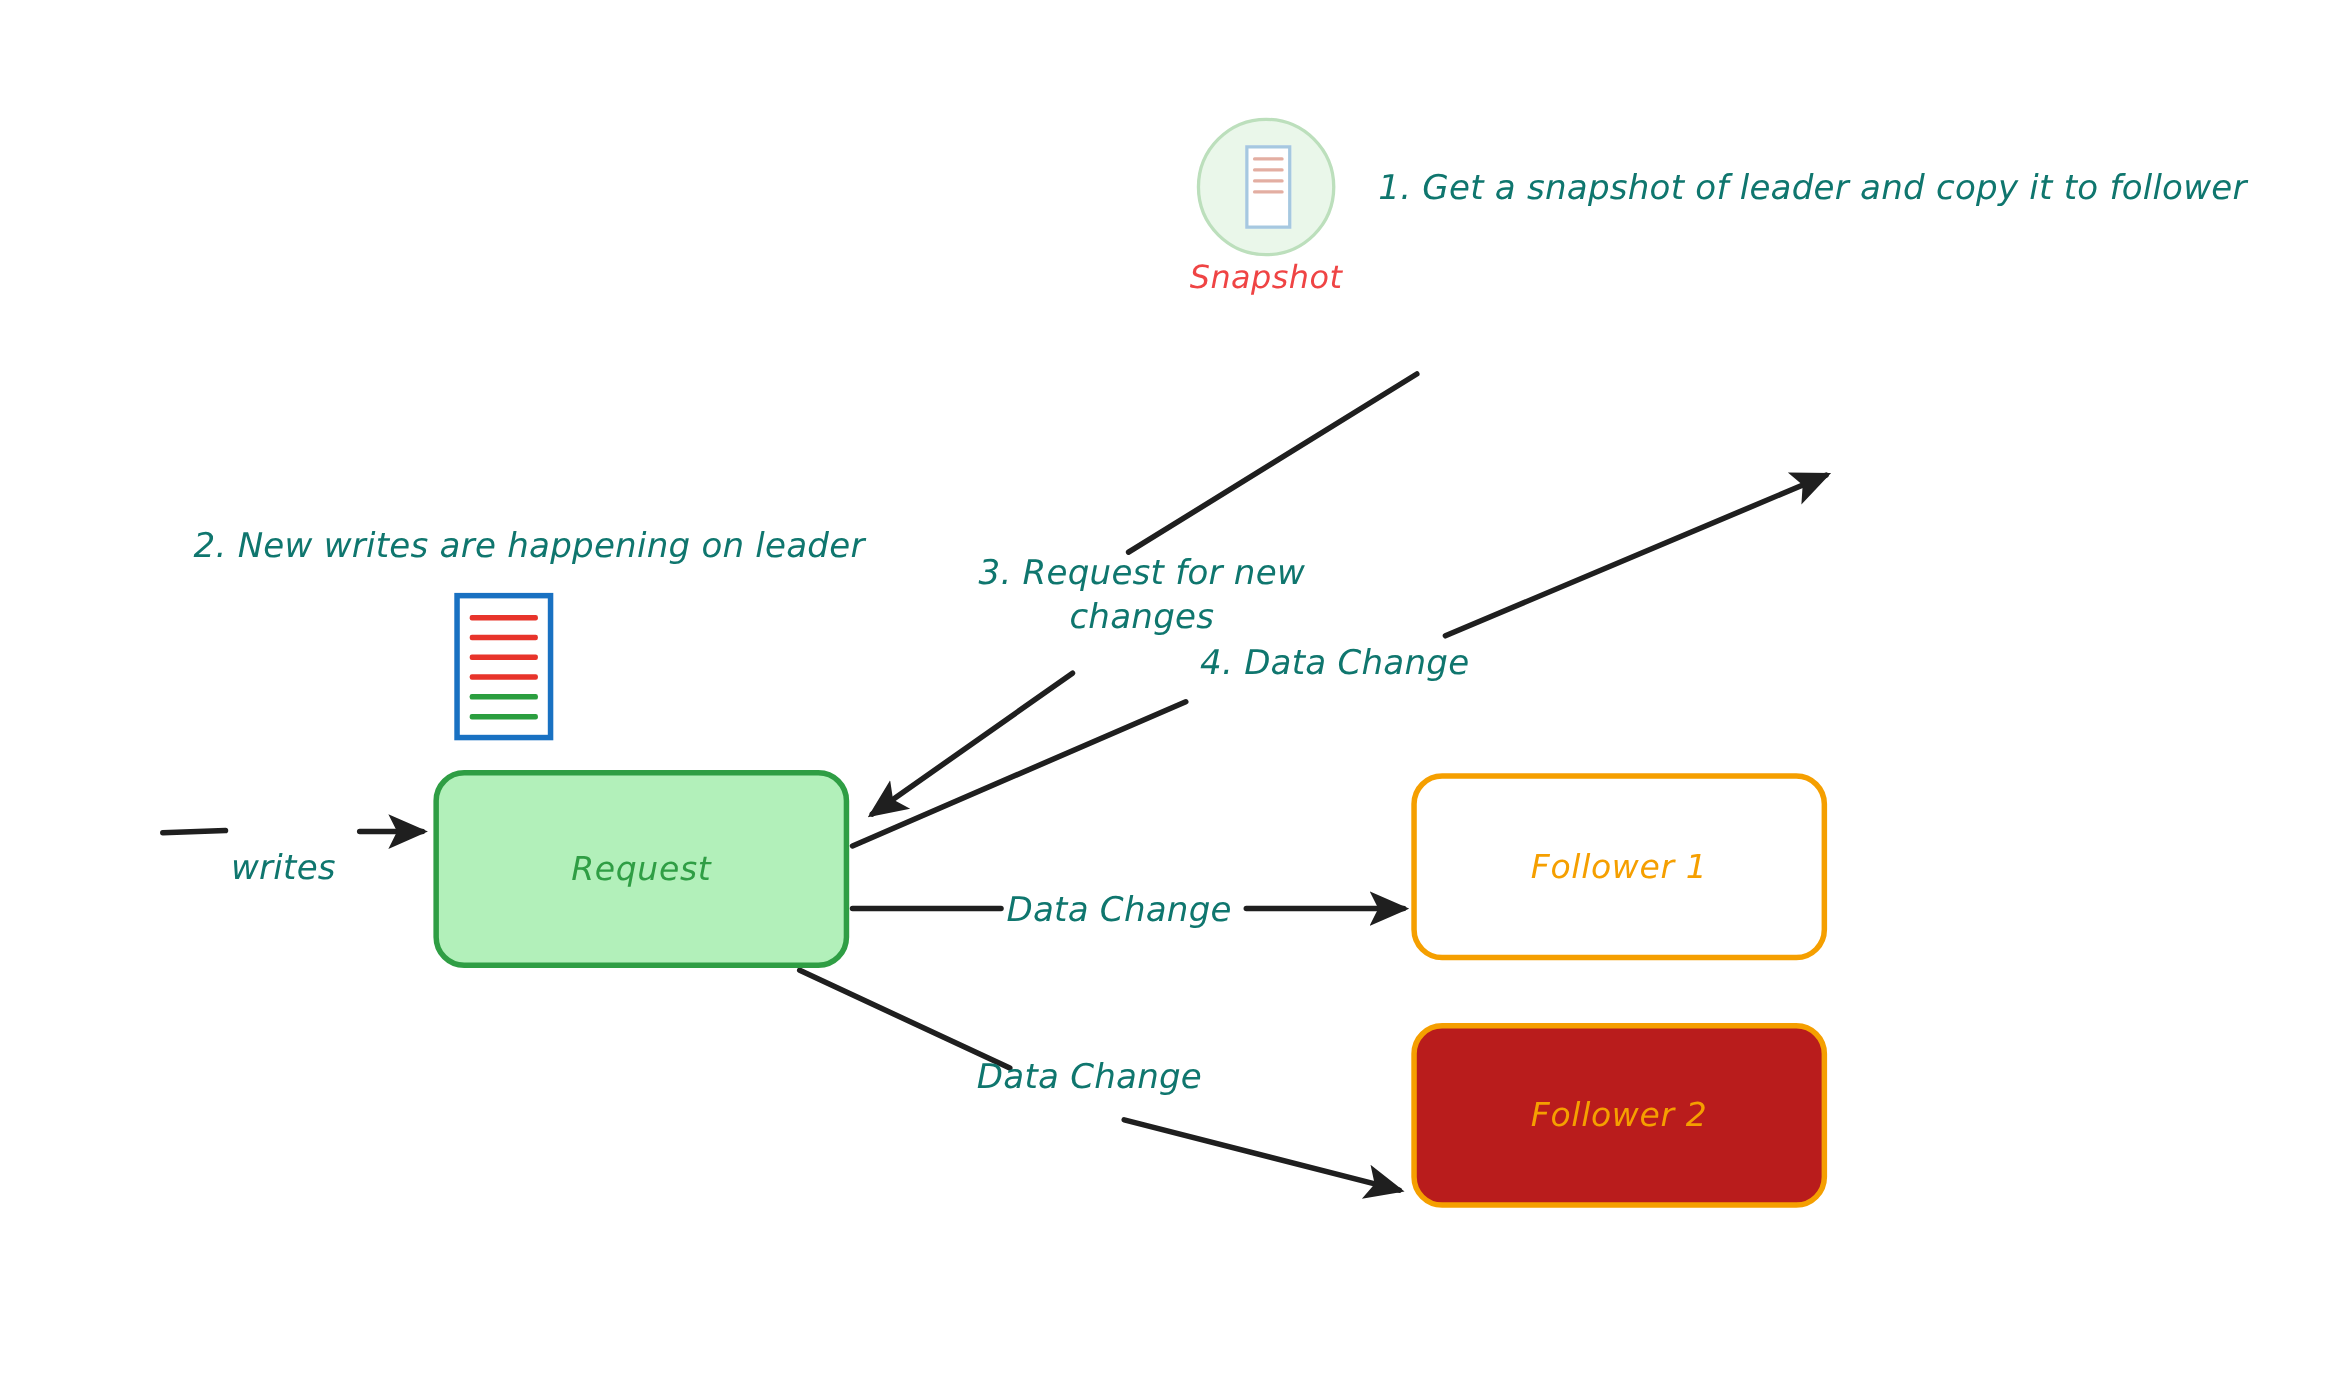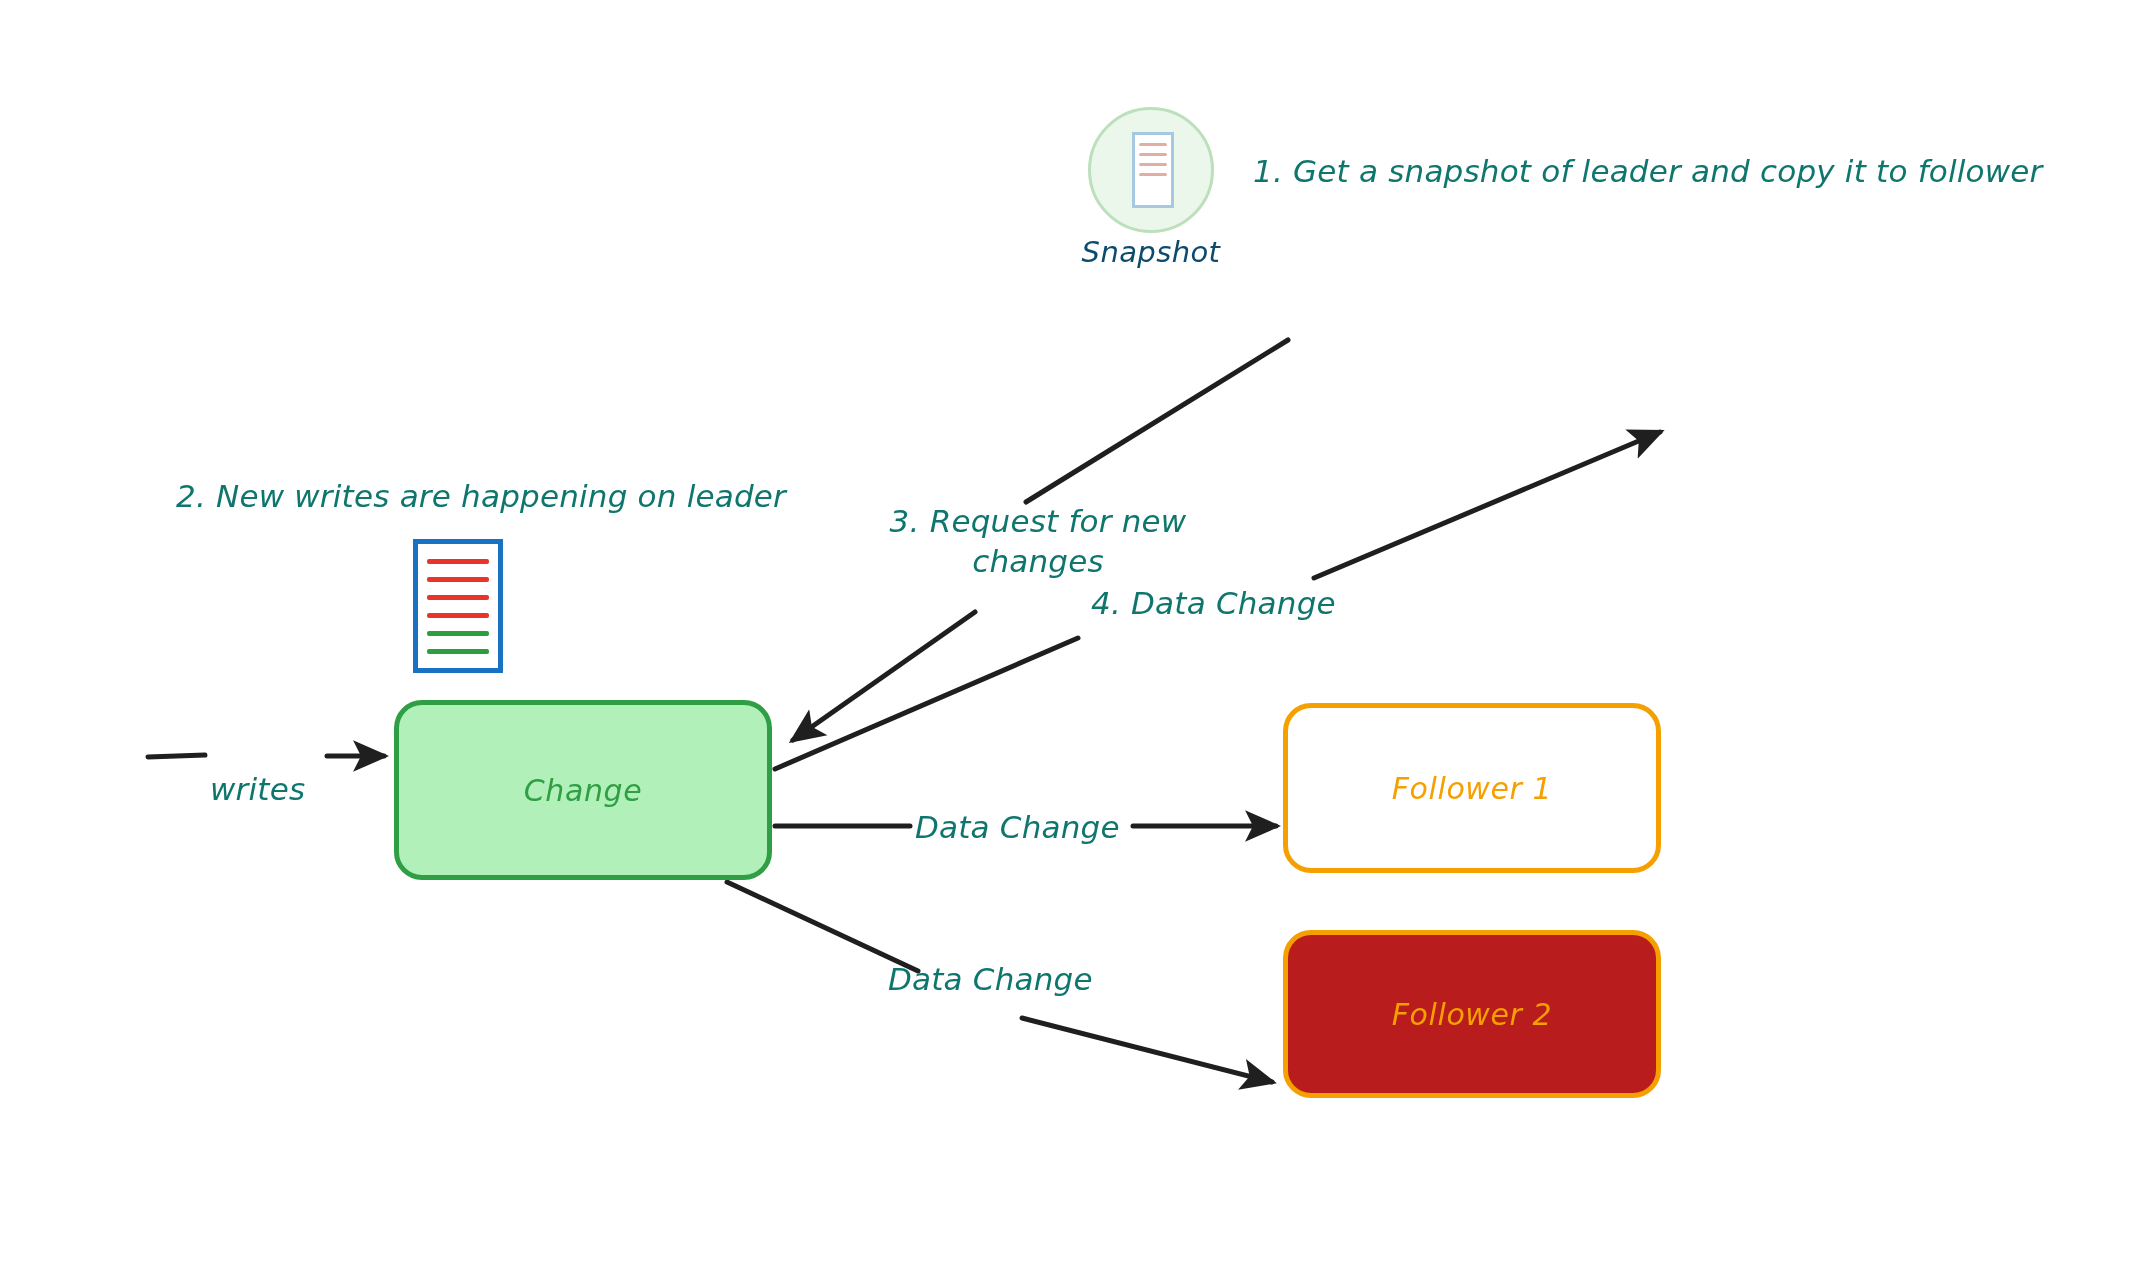--- a/index.html
+++ b/index.html
@@ -139,21 +139,21 @@
   }
   #snapshot-label {
     position: absolute;
     left: 0px;
     top: 128px;
     width: 146px;
     text-align: center;
     font-family: "DejaVu Sans", sans-serif;
     font-size: 29px;
     font-style: italic;
-    color: #0c4a6e;
+    color: #ef4444;
     letter-spacing: 0.4px;
   }
 
   
   #writes-doc {
     position: absolute;
     left: 413px;
     top: 539px;
     width: 90px;
     height: 134px;
@@ -226,21 +226,21 @@
   <div id="writes-doc">
     <div class="ln red"></div>
     <div class="ln red"></div>
     <div class="ln red"></div>
     <div class="ln red"></div>
     <div class="ln green"></div>
     <div class="ln green"></div>
   </div>
 
   <div class="node leader">
-    <span>Change</span>
+    <span>Request</span>
   </div>
 
 
   <div class="node follower1">
     <span>Follower 1</span>
   </div>
 
   <div class="node follower2">
     <span>Follower 2</span>
   </div>

